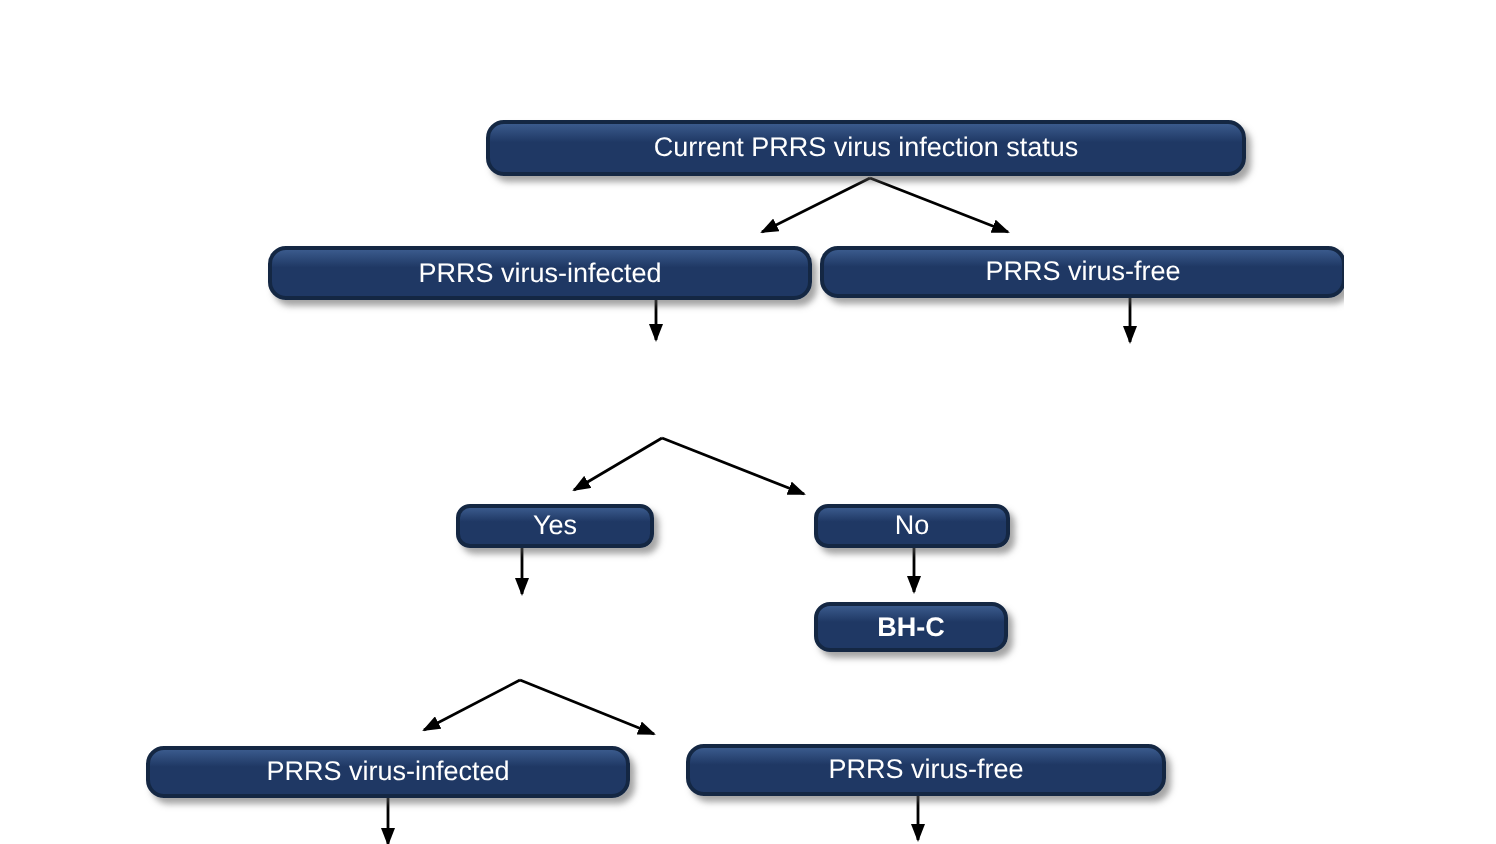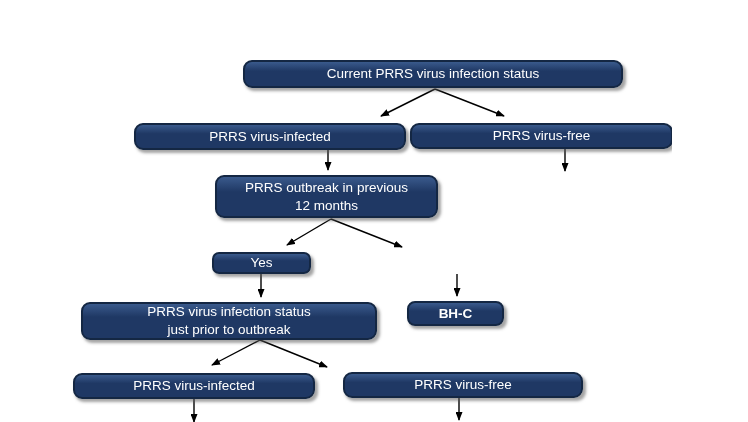--- a/index.html
+++ b/index.html
@@ -43,21 +43,21 @@
     text-align: center;
   }
   .node .node-label { white-space: pre-line; line-height: 1.32; padding: 0 4px; }
   .node.bold { font-weight: bold; border-radius: 8px; }
   
   #n-current   { left: 243px; top: 24px;  width: 380px; height: 28px; }
   #n-infected1 { left: 134px; top: 87px;  width: 272px; height: 27px; }
   #n-free1     { left: 410px; top: 87px;  width: 263px; height: 26px; }
   #n-outbreak  { left: 215px; top: 139px; width: 223px; height: 43px; }
   #n-bha       { left: 515px; top: 140px; width: 103px; height: 28px; }
-  #n-yes       { left: 212px; top: 216px; width: 99px;  height: 22px; border-radius: 7px; justify-content: center; }
+  #n-yes       { left: 228px; top: 216px; width: 99px;  height: 22px; border-radius: 7px; justify-content: center; }
   #n-no        { left: 407px; top: 216px; width: 98px;  height: 22px; border-radius: 7px; }
   #n-prior     { left: 81px;  top: 266px; width: 296px; height: 38px; }
   #n-bhc       { left: 407px; top: 265px; width: 97px;  height: 25px; }
   #n-infected2 { left: 73px;  top: 337px; width: 242px; height: 26px; }
   #n-free2     { left: 343px; top: 336px; width: 240px; height: 26px; }
   #n-bhd       { left: 143px; top: 391px; width: 99px;  height: 22px; }
   #n-bhb       { left: 405px; top: 389px; width: 102px; height: 24px; }
 </style>
 </head>
 <body>
@@ -89,35 +89,30 @@
   </div>
 
   <div class="node" id="n-infected1">
     <span class="node-label">PRRS virus-infected</span>
   </div>
 
   <div class="node" id="n-free1">
     <span class="node-label">PRRS virus-free</span>
   </div>
 
-  <div class="node" id="n-outbreak">
-    <span class="node-label">PRRS outbreak in previous
-12 months</span>
-  </div>
 
 
   <div class="node" id="n-yes">
     <span class="node-label">Yes</span>
   </div>
 
+  <div class="node" id="n-no">
+    <span class="node-label">No</span>
+  </div>
 
-  <div class="node" id="n-prior">
-    <span class="node-label">PRRS virus infection status
-just prior to outbreak</span>
-  </div>
 
   <div class="node bold" id="n-bhc">
     <span class="node-label">BH-C</span>
   </div>
 
   <div class="node" id="n-infected2">
     <span class="node-label">PRRS virus-infected</span>
   </div>
 
   <div class="node" id="n-free2">

